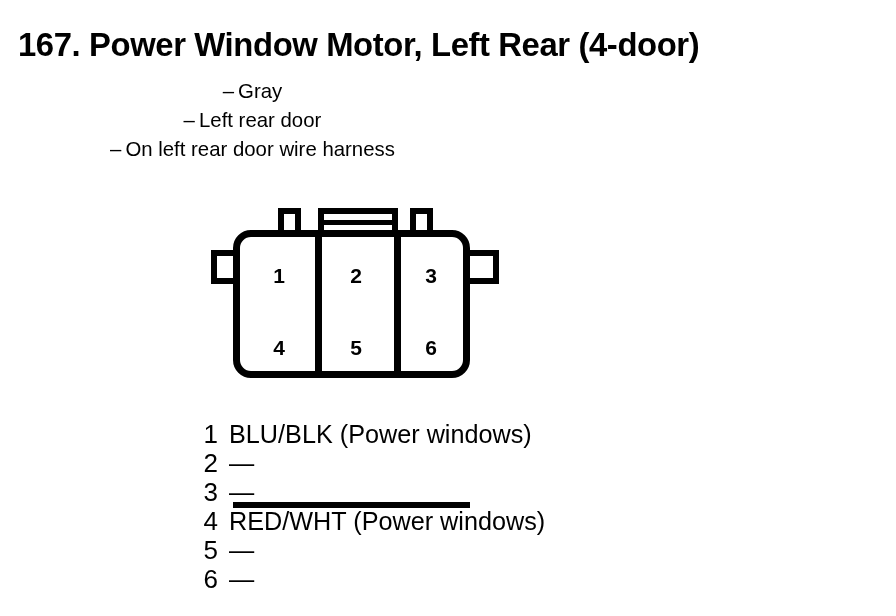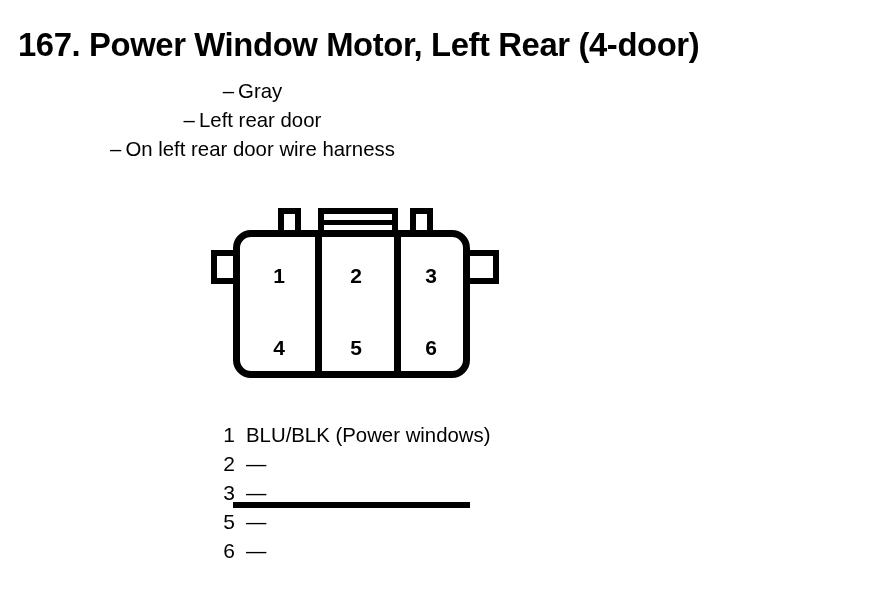--- a/index.html
+++ b/index.html
@@ -157,23 +157,22 @@
   .pin-num.c2 { left: 131px; }
   .pin-num.c3 { left: 206px; }
   .pin-num.r1 { top: 65px; }
   .pin-num.r2 { top: 137px; }
 
   
   #pin-legend {
     position: absolute;
     left: 200px;
     top: 420px;
-    font-size: 21px;
+    font-size: 26px;
     line-height: 29px;
-    margin-left: 17px;
   }
   #pin-legend .legend-row {
     display: block;
     white-space: nowrap;
     height: 29px;
   }
   #pin-legend .legend-num {
     display: inline-block;
     width: 18px;
     text-align: right;
@@ -219,15 +218,16 @@
   <div class="pin-num r1 c3">3</div>
   <div class="pin-num r2 c1">4</div>
   <div class="pin-num r2 c2">5</div>
   <div class="pin-num r2 c3">6</div>
 </div>
 
 <div id="pin-legend">
   <span class="legend-row"><span class="legend-num">1</span><span class="legend-label">BLU/BLK (Power windows)</span></span>
   <span class="legend-row"><span class="legend-num">2</span><span class="legend-label">—</span></span>
   <span class="legend-row"><span class="legend-num">3</span><span class="legend-label">—</span></span>
+  <span class="legend-row"><span class="legend-num">4</span><span class="legend-label">RED/WHT (Power windows)</span></span>
   <span class="legend-row"><span class="legend-num">5</span><span class="legend-label">—</span></span>
   <span class="legend-row"><span class="legend-num">6</span><span class="legend-label">—</span></span>
 </div>
 
 </body></html>

